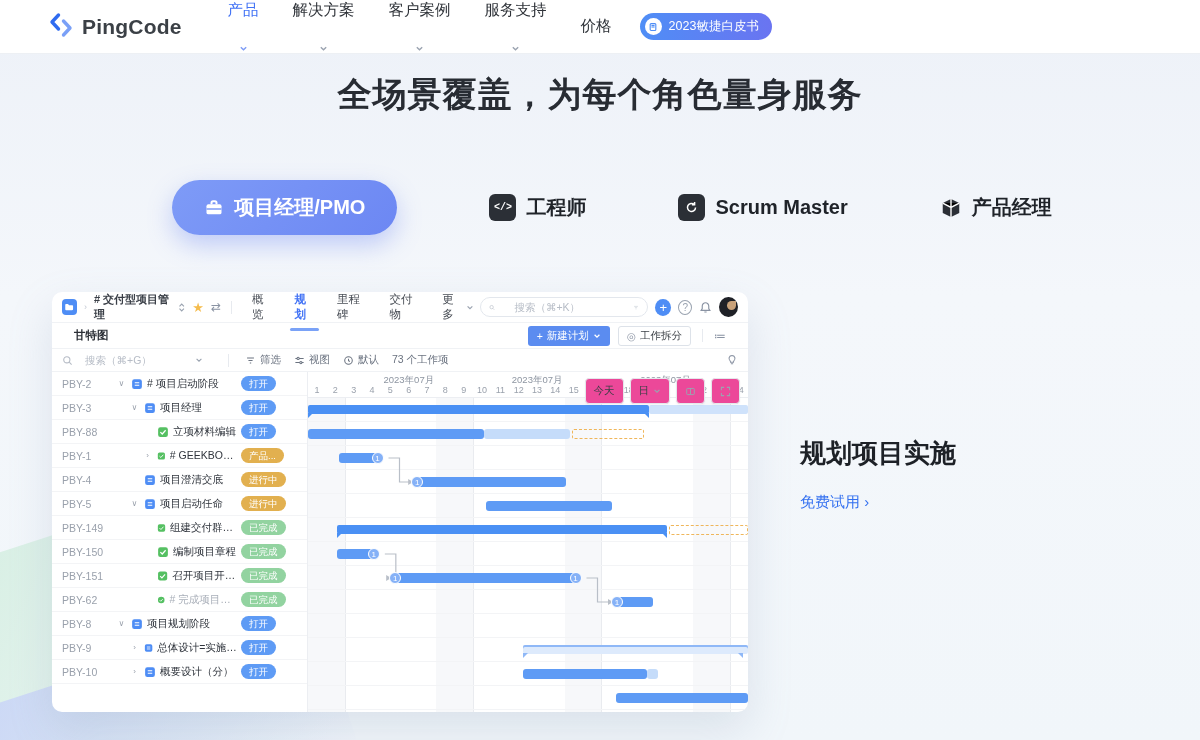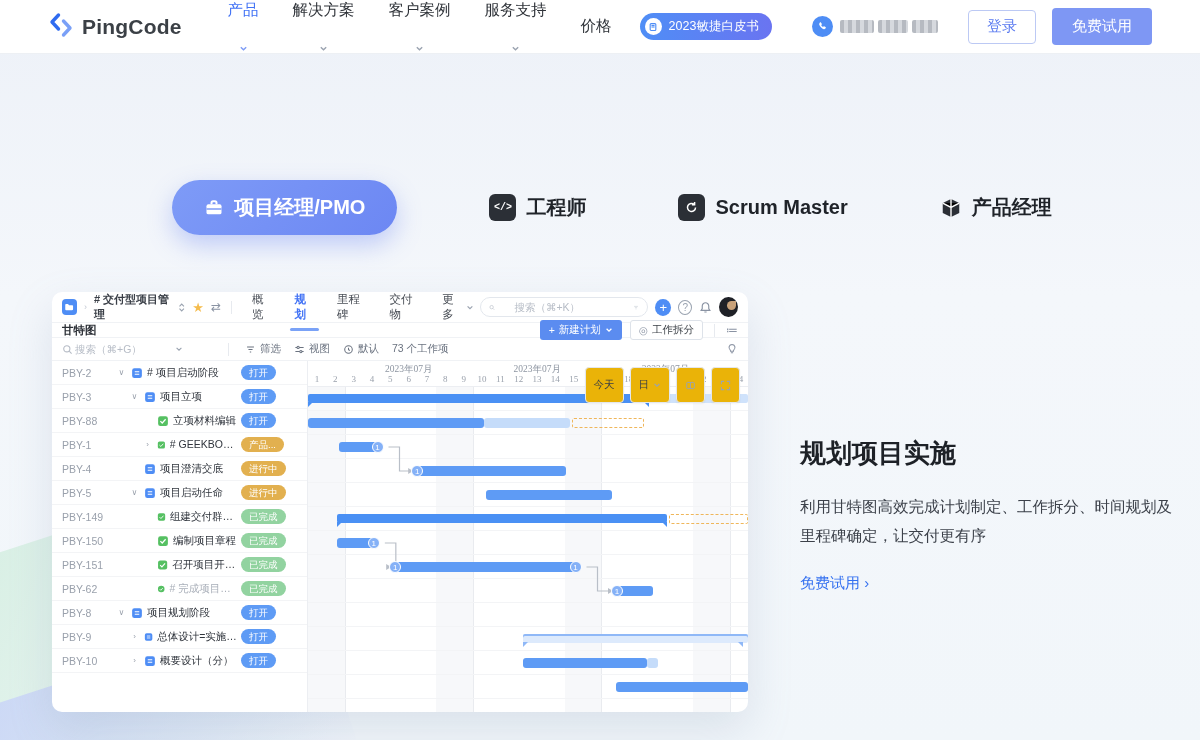--- a/index.html
+++ b/index.html
@@ -74,32 +74,32 @@
   .app-search input::placeholder { color:#b6bcc6; }
   .icn-btn { display:flex; align-items:center; justify-content:center; cursor:pointer; color:#8a93a3; }
   .plus-circle { width:17px; height:17px; border-radius:50%; background:#4e8df5; color:#fff;
     font-size:13px; display:flex; align-items:center; justify-content:center; cursor:pointer; }
   .q-circle { width:15px; height:15px; border-radius:50%; border:1.3px solid #9aa3b0; color:#9aa3b0;
     font-size:10px; display:flex; align-items:center; justify-content:center; cursor:pointer; }
   .avatar { width:20px; height:20px; border-radius:50%; background:#1f2127; position:relative; overflow:hidden; cursor:pointer; }
   .avatar::after { content:""; position:absolute; right:2px; top:4px; width:9px; height:9px;
     background:#c9a27a; border-radius:50% 0 50% 50%; }
 
-  .toolbar { height:16px; border-top:1px solid #f0f2f5; border-bottom:1px solid #f0f2f5;
-    display:flex; align-items:center; padding:0 10px; flex:none; }
+  .toolbar { height:27px; border-top:1px solid #f0f2f5; border-bottom:1px solid #f0f2f5;
+    display:flex; align-items:center; padding:0 22px; flex:none; }
   .view-title { font-size:11.5px; font-weight:700; color:#2b2f36; }
   .tb-right { margin-left:auto; display:flex; align-items:center; gap:8px; }
   .btn-primary { height:20px; background:#5b8cf0; border-radius:3px; color:#fff; font-size:10.5px;
     display:flex; align-items:center; gap:4px; padding:0 9px; cursor:pointer; }
   .btn-outline { height:20px; background:#fff; border:1px solid #dde2e9; border-radius:3px; color:#3a3f45;
     font-size:10.5px; display:flex; align-items:center; gap:4px; padding:0 8px; cursor:pointer; }
 
   .filterbar { height:23px; display:flex; align-items:center; padding:0 10px; gap:13px;
     color:#6b7380; font-size:10.5px; border-bottom:1px solid #f0f2f5; flex:none; }
-  .fb-search { display:flex; align-items:center; gap:2px; width:150px; color:#b6bcc6; }
+  .fb-search { display:flex; align-items:center; gap:12px; width:150px; color:#b6bcc6; }
   .fb-search input { border:none; outline:none; width:98px; font-size:10.5px; background:transparent; color:#8a93a0; }
   .fb-search input::placeholder { color:#b6bcc6; }
   .fb-item { display:flex; align-items:center; gap:4px; cursor:pointer; color:#5c London636e; }
   .fb-count { color:#6b7380; }
 
   .grid { flex:1; display:flex; min-height:0; }
   .left-pane { width:256px; border-right:1px solid #eceef2; display:flex; flex-direction:column; flex:none; }
   .lp-head { height:26px; display:flex; align-items:center; font-size:10.5px; color:#7c8492;
     border-bottom:1px solid #eceef2; flex:none; }
   .h-id { width:60px; padding-left:10px; }
@@ -113,21 +113,21 @@
   .c-title { flex:1; display:flex; align-items:center; gap:4px; color:#2f343c; overflow:hidden;
     white-space:nowrap; min-width:0; }
   .c-title .ttx { overflow:hidden; text-overflow:ellipsis; }
   .c-title .muted { color:#a8aeb8; }
   .caret { width:11px; flex:none; color:#9aa1ac; font-size:8px; text-align:center; }
   .c-status { width:66px; flex:none; }
   .pill { display:inline-block; padding:2px 8px; border-radius:9px; font-size:9.5px; color:#fff; line-height:1.2; }
 
   
   .gantt { flex:1; position:relative; overflow:hidden; }
-  .g-head { position:absolute; top:0; left:0; right:0; height:26px; border-bottom:1px solid #eceef2; z-index:1;font-family:Liberation Serif, serif; }
+  .g-head { position:absolute; top:0; left:0; right:0; height:26px; border-bottom:1px solid #eceef2; z-index:1; }
   .g-month { position:absolute; top:2px; font-size:9.5px; color:#8d95a1; transform:translateX(-50%); white-space:nowrap; }
   .g-day { position:absolute; top:13px; width:18px; text-align:center; font-size:9px; color:#9aa1ac; }
   .g-body { position:absolute; top:26px; left:0; right:0; bottom:0; z-index:1; }
   .wk-shade { position:absolute; top:0; bottom:0; background:#f7f8fa; }
   .wk-line { position:absolute; top:0; bottom:0; width:1px; background:#e9ebef; }
   .g-rowline { position:absolute; left:0; right:0; height:1px; background:#f3f4f6; }
   .bar { position:absolute; height:10px; border-radius:3px; cursor:pointer; z-index:2; }
   .bar.solid { background:#5e9bf5; }
   .bar.light { background:#c5dcfa; }
   .bar.summary { background:#4a90f4; height:9px; border-radius:2px; }
@@ -135,21 +135,21 @@
   .bar.summary-open { background:#ddeafc; height:9px; border-radius:2px; box-shadow:inset 0 2px 0 #8fb8f7; }
   .bar.ghost { background:transparent; border:1.3px dashed #efb65a; height:10px; border-radius:2px; }
   .cap { position:absolute; width:0; height:0; border-top:5px solid #4a90f4; z-index:2; }
   .cap.l { border-right:5px solid transparent; }
   .cap.r { border-left:5px solid transparent; }
   .cap.lt { border-top-color:#8fb8f7; }
   .gbadge { position:absolute; width:12px; height:12px; border-radius:50%; background:#85b1f7; color:#fff;
     font-size:8px; display:flex; align-items:center; justify-content:center; border:1px solid #fff; z-index:4; }
   .connectors { position:absolute; left:0; top:0; z-index:3; pointer-events:none; }
   .g-controls { position:absolute; top:6px; right:8px; display:flex; gap:6px; z-index:6; }
-  .gc-btn { height:36px; background:#eab308; border:1px solid #e4e7ec; border-radius:4px; display:flex;
+  .gc-btn { height:26px; background:#ec4899; border:1px solid #e4e7ec; border-radius:4px; display:flex;
     align-items:center; gap:4px; padding:0 8px; font-size:10.5px; color:#3a3f45;
     box-shadow:0 1px 2px rgba(30,40,60,.05); cursor:pointer; }
 
   
   .feature { position:absolute; left:800px; top:436px; width:382px; z-index:1; }
   .feature h2 { font-size:26px; font-weight:700; color:#1d2127; margin-bottom:22px; }
   .feature p { font-size:15.5px; color:#3c414a; line-height:1.85; margin-bottom:24px; }
   .feature a { font-size:15px; color:#3370f0; text-decoration:none; cursor:pointer; }
 </style>
 </head>
@@ -201,38 +201,23 @@
     <div class="wp-badge">
       <span class="wp-book">
         <svg width="10" height="10" viewBox="0 0 16 16" fill="none" stroke="#4f8ef6" stroke-width="1.8">
           <rect x="3.5" y="2.5" width="9" height="11" rx="1.5"></rect>
             <line x1="5.5" y1="5.5" x2="10.5" y2="5.5"></line>
             <line x1="5.5" y1="8" x2="10.5" y2="8"></line>
         </svg>
       </span>
       <span>2023敏捷白皮书</span>
     </div>
-    <div class="nav-right">
-      <div class="phone">
-        <span class="ph-icon">
-          <svg width="11" height="11" viewBox="0 0 16 16" fill="#fff">
-            <path d="M4.2 2.2c.5-.5 1.3-.4 1.7.2l1 1.5c.3.5.2 1.1-.2 1.5l-.6.6c.5 1.2 1.5 2.2 2.7 2.7l.6-.6c.4-.4 1-.5 1.5-.2l1.5 1c.6.4.7 1.2.2 1.7l-.8.8c-.5.5-1.2.7-1.9.5-3.2-1-5.7-3.5-6.7-6.7-.2-.7 0-1.4.5-1.9z"></path>
-          </svg>
-        </span>
-        <span class="ph-mask">
-          <span style="width:34px"></span>
-            <span style="width:30px"></span>
-            <span style="width:26px"></span>
-        </span>
-      </div>
-      <button class="btn-login">登录</button>
-      <button class="btn-trial" style="border:none">免费试用</button>
-    </div>
   </header>
 
+  <h1 class="hero-title">全场景覆盖，为每个角色量身服务</h1>
   <div class="role-tabs" id="role-tabs">
       <div class="role active">
        <svg width="20" height="20" viewBox="0 0 16 16" fill="none" stroke="#fff" stroke-width="1.6">
           <rect x="2" y="5" width="12" height="8" rx="1.5" fill="#fff" stroke="none"></rect>
           <path d="M6 5V3.8A1.3 1.3 0 0 1 7.3 2.5h1.4A1.3 1.3 0 0 1 10 3.8V5" stroke="#fff"></path>
           <line x1="2" y1="8.8" x2="14" y2="8.8" stroke="#7e9bf7" stroke-width="1.2"></line>
         </svg>
         <span>项目经理/PMO</span>
       </div>
       <div class="role">
@@ -400,21 +385,21 @@
      </div>
             <div class="trow">
        <span class="c-id">PBY-3</span>
        <span class="c-title" style="padding-left:17px">
          <span class="caret">∨</span>
          <svg width="12" height="12" viewBox="0 0 16 16">
                   <rect x="1.5" y="1.5" width="13" height="13" rx="3" fill="#4e8df5"></rect>
                   <line x1="5" y1="6.3" x2="11" y2="6.3" stroke="#fff" stroke-width="1.4"></line>
                   <line x1="5" y1="9.7" x2="11" y2="9.7" stroke="#fff" stroke-width="1.4"></line>
                 </svg>
-         <span class="ttx">项目立项</span>
+         <span class="ttx">项目经理</span>
        </span>
        <span class="c-status"><span class="pill" style="background:#5e9bf5">打开</span></span>
      </div>
             <div class="trow">
        <span class="c-id">PBY-88</span>
        <span class="c-title" style="padding-left:30px">
          <span class="caret"></span>
          <svg width="12" height="12" viewBox="0 0 16 16">
                   <rect x="1.5" y="1.5" width="13" height="13" rx="3" fill="#55c062"></rect>
                   <path d="M4.5 8.2 7 10.7l4.5-5" stroke="#fff" stroke-width="1.6" fill="none"></path>
@@ -659,16 +644,15 @@
                 <path d="M2 6V2h4M10 2h4v4M14 10v4h-4M6 14H2v-4"></path>
               </svg>
           </div>
         </div>
       </div>
     </div>
   </div>
 
   <div class="feature">
     <h2>规划项目实施</h2>
-    <p>利用甘特图高效完成计划制定、工作拆分、时间规划及里程碑确定，让交付更有序</p>
     <a><span>免费试用</span> ›</a>
   </div>
 </div>
 
 </body></html>

